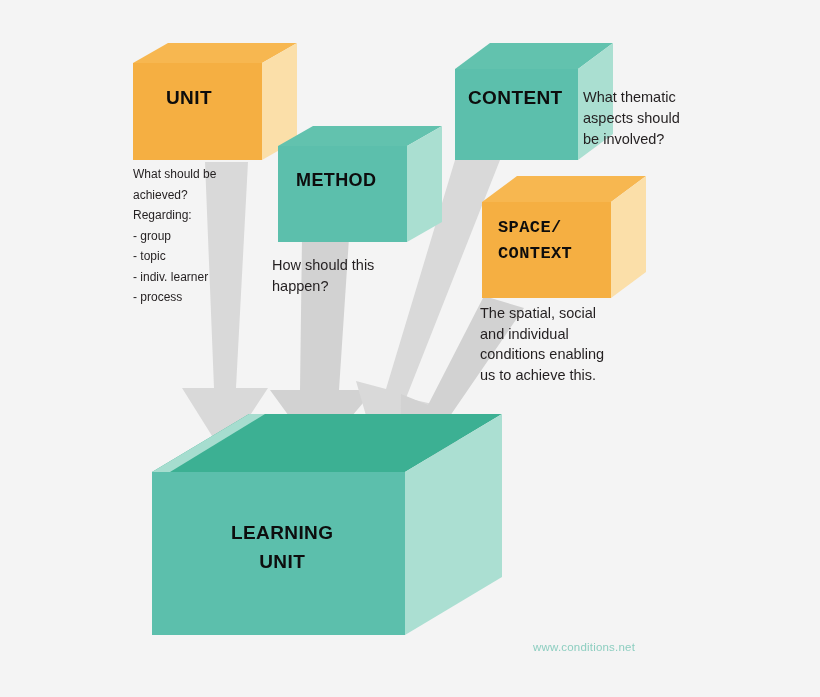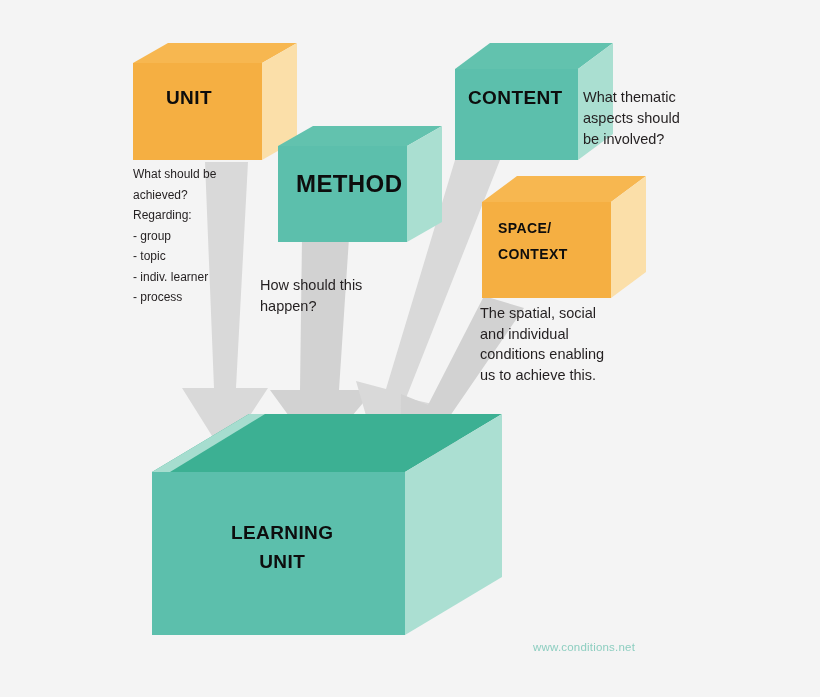--- a/index.html
+++ b/index.html
@@ -42,45 +42,44 @@
     font-family: "Liberation Sans", sans-serif;
   }
   #goal-desc {
     left: 133px;
     top: 164px;
     width: 150px;
     font-size: 12px;
     line-height: 20.5px;
   }
   #method-desc {
-    left: 260px;
+    left: 272px;
     top: 255px;
     width: 130px;
     font-size: 14.5px;
     line-height: 20.5px;
-    margin-top: 20px;
   }
   #content-desc {
     left: 583px;
     top: 87px;
     width: 130px;
     font-size: 14.5px;
     line-height: 21px;
   }
   #space-desc {
     left: 480px;
     top: 303px;
     width: 145px;
     font-size: 14.5px;
     line-height: 20.5px;
   }
   #goal-label    { left: 166px; top: 87px;  font-size: 19px; }
-  #method-label  { left: 296px; top: 170px; font-size: 24px; }
+  #method-label  { left: 296px; top: 170px; font-size: 18px; }
   #content-label { left: 468px; top: 87px;  font-size: 19px; }
-  #space-label   { left: 498px; top: 215px; font-size: 14px; line-height: 26px; }
+  #space-label   { left: 498px; top: 215px; font-size: 17px; line-height: 26px; font-family: Liberation Mono, monospace; }
   #unit-label    { left: 231px; top: 518px; font-size: 19px; line-height: 29px; text-align: center; }
   #footer-url {
     position: absolute;
     left: 533px;
     top: 641px;
     font-size: 11.5px;
     color: #8dcec0;
     font-family: "Liberation Sans", sans-serif;
     letter-spacing: 0.2px;
   }

